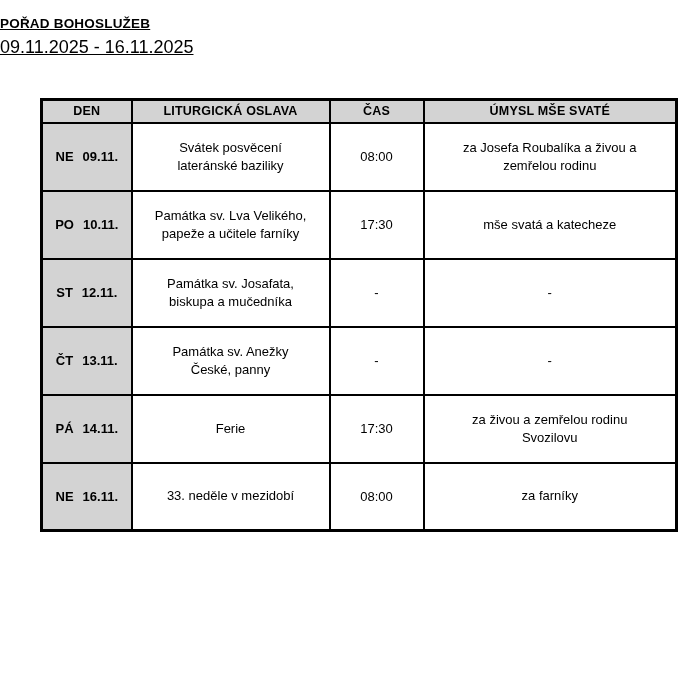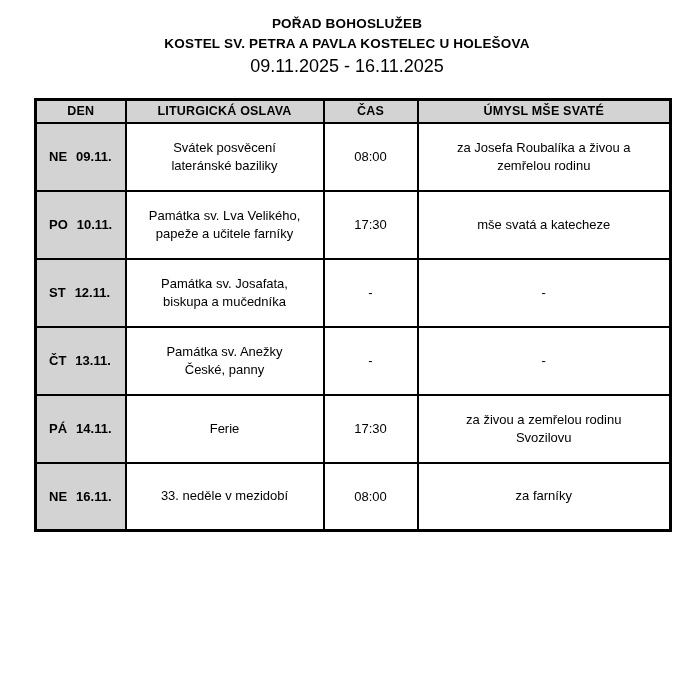--- a/index.html
+++ b/index.html
@@ -11,36 +11,37 @@
     position: relative;
     width: 694px;
     height: 683px;
     background: #ffffff;
     font-family: "Liberation Sans", "DejaVu Sans", sans-serif;
     color: #000000;
     overflow: hidden;
   }
   .titles {
     padding-top: 14px;
-    text-align: center;
+    text-align: left;
+    text-decoration: underline;
   }
   .title-line {
     font-size: 13.5px;
     font-weight: bold;
     line-height: 1.45;
     letter-spacing: 0.2px;
   }
   .date-line {
     font-size: 18px;
     font-weight: normal;
     line-height: 1.45;
   }
   table.schedule {
     position: absolute;
-    left: 34px;
+    left: 40px;
     top: 98px;
     border-collapse: collapse;
     table-layout: fixed;
     width: 635px;
     border: 3px solid #000000;
     padding-left: 44px;
   }
   table.schedule th,
   table.schedule td {
     border: 2px solid #000000;
@@ -63,21 +64,21 @@
     height: 68px;
   }
   td.day-cell {
     background: #d3d3d3;
     font-weight: bold;
     font-size: 13px;
     padding: 2px 4px;
   }
   .day-inner {
     display: flex;
-    justify-content: flex-start;
+    justify-content: center;
     align-items: center;
     gap: 9px;
   }
   td.celebration-cell,
   td.intention-cell {
     font-size: 13px;
     white-space: pre-line;
     line-height: 1.35;
     margin-top: 40px;
   }
@@ -85,21 +86,20 @@
     font-size: 13px;
   }
 </style>
 </head>
 <body>
 
 <div class="page">
 
   <div class="titles">
     <div class="title-line">POŘAD BOHOSLUŽEB</div>
-    <div class="title-line">KOSTEL SV. PETRA A PAVLA KOSTELEC U HOLEŠOVA</div>
     <div class="date-line">09.11.2025 - 16.11.2025</div>
   </div>
 
   <table class="schedule">
     <colgroup>
       <col style="width:90px">
       <col style="width:198px">
       <col style="width:94px">
       <col style="width:253px">
     </colgroup>

